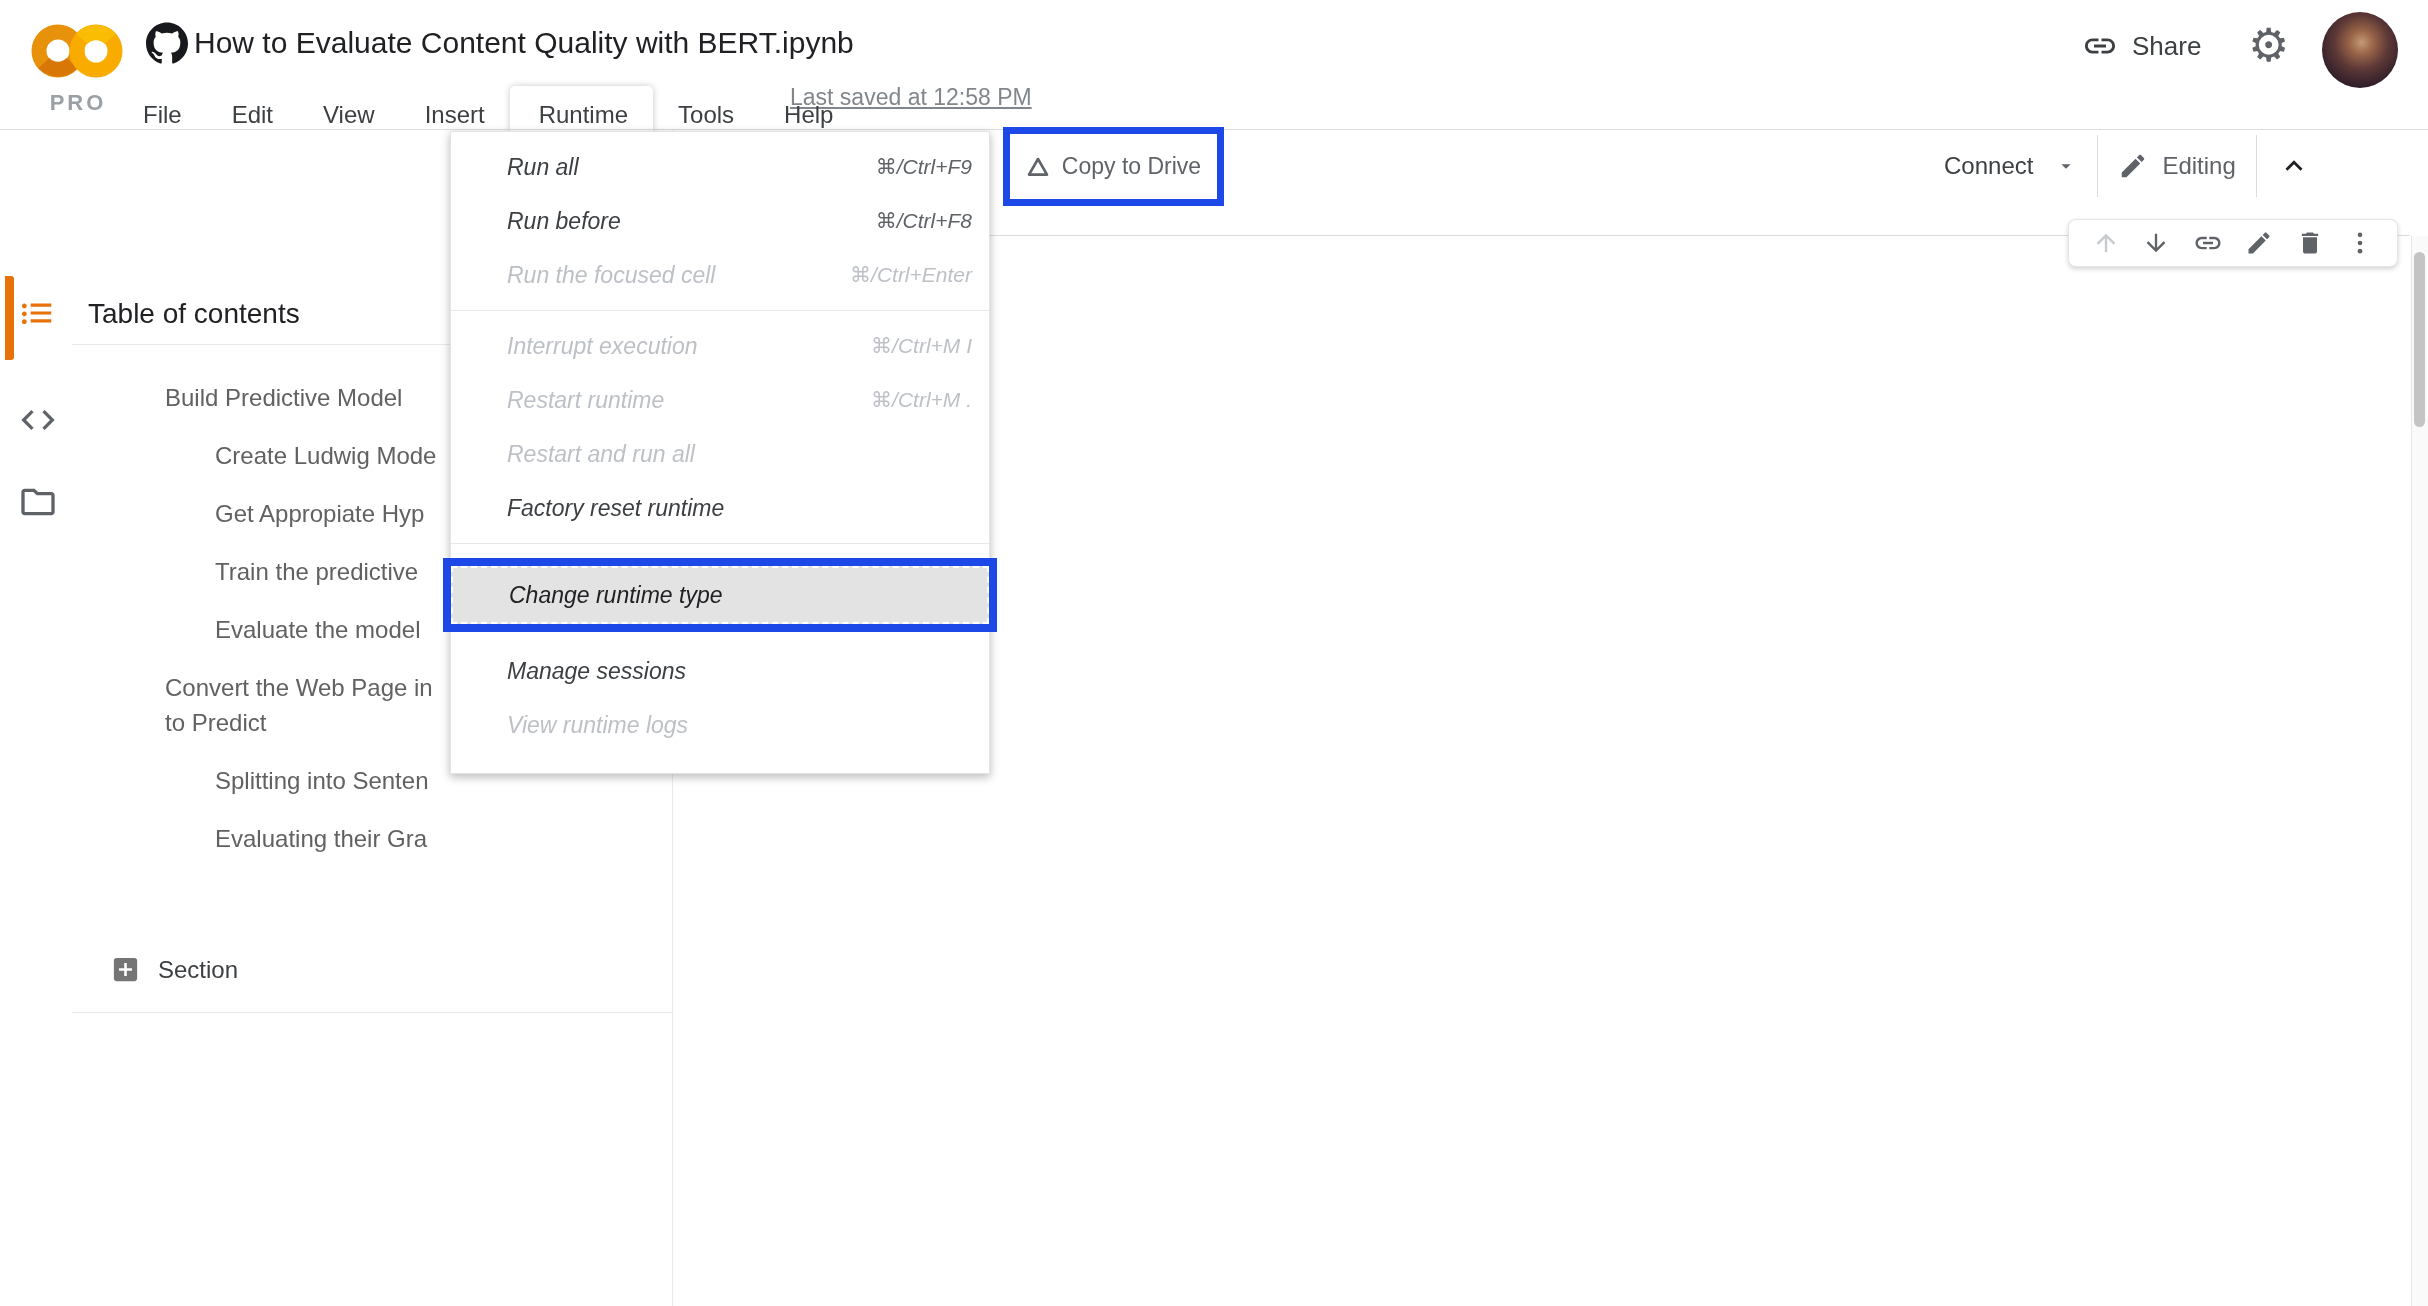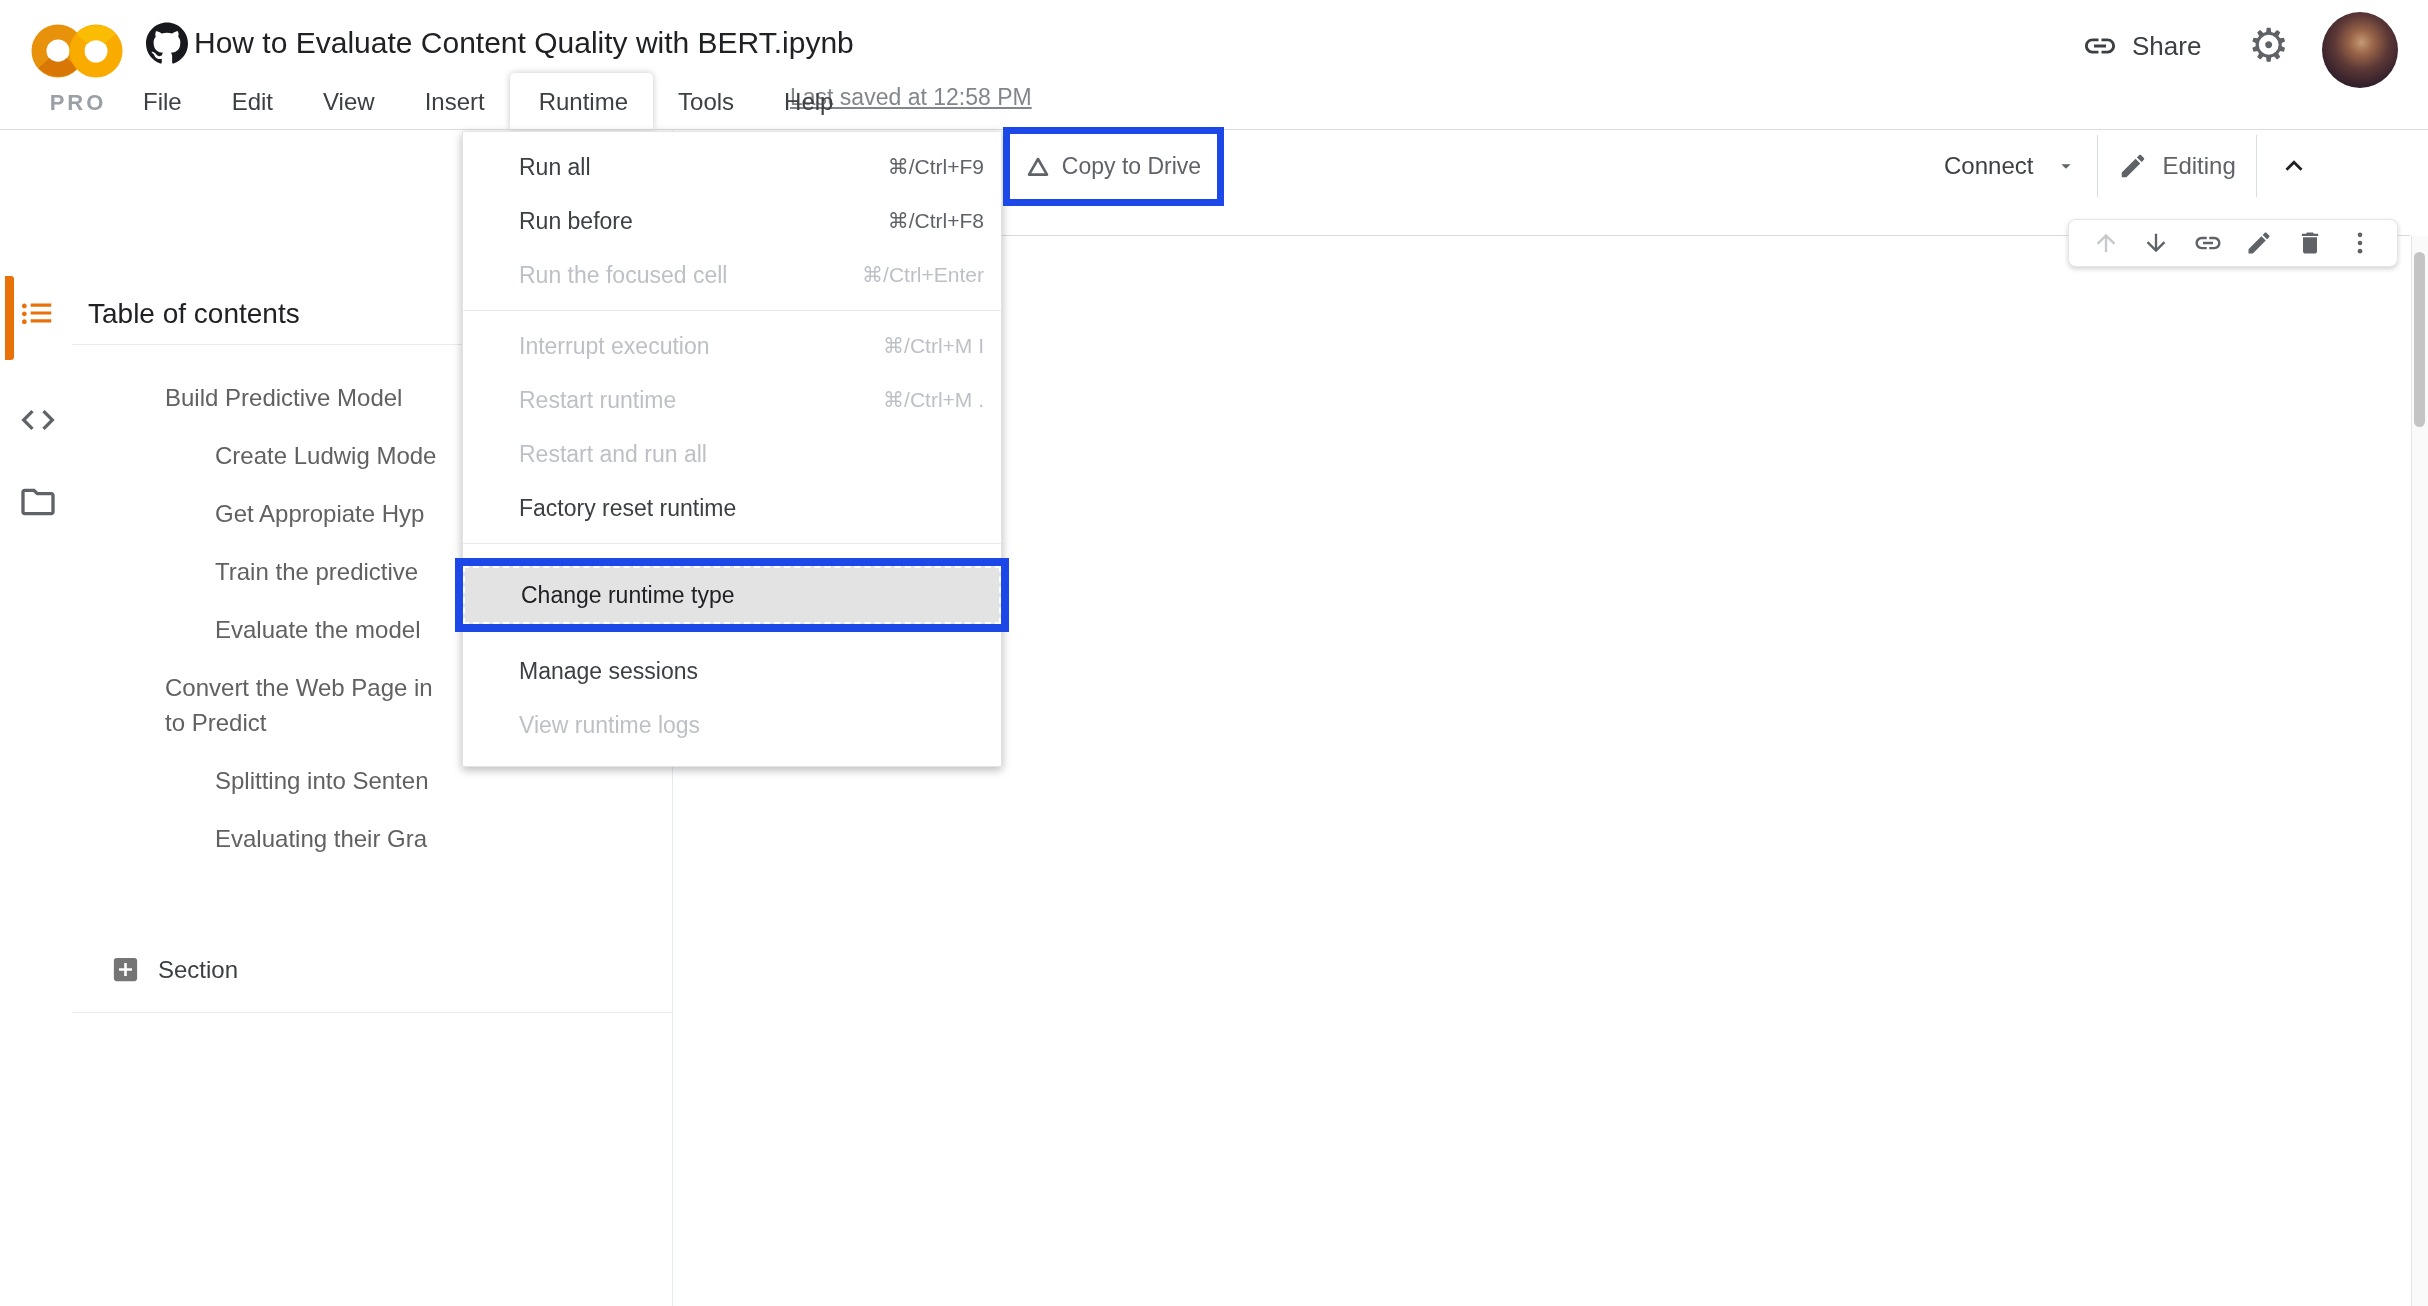--- a/index.html
+++ b/index.html
@@ -15,21 +15,21 @@
   svg{display:block;}
 
   
   #header{position:absolute;left:0;top:0;width:2428px;height:130px;background:#fff;z-index:30;}
   #header-rule{position:absolute;left:0;top:129px;width:2428px;height:1px;background:var(--line);z-index:31;}
   #logo{left:30px;top:16px;}
   #logo-sub{left:30px;top:90px;width:96px;text-align:center;font-size:22px;font-weight:bold;
     letter-spacing:3px;color:#9AA0A6;}
   #gh{left:146px;top:22px;color:#17191c;}
   #nb-title{left:194px;top:26px;font-size:30px;color:var(--ink);white-space:nowrap;}
-  #menubar{position:absolute;left:118px;top:73px;height:57px;display:flex;z-index:56;}
+  #menubar{position:absolute;left:118px;top:86px;height:57px;display:flex;z-index:56;}
   .menu-top{line-height:57px;padding:0 25px;font-size:24px;color:var(--menu-ink);cursor:default;}
   .menu-top.active{background:#fff;border-radius:5px 5px 0 0;box-shadow:0 0 7px rgba(0,0,0,.22);
     position:relative;z-index:56;padding-left:29px;}
   #last-saved{left:790px;top:84px;font-size:23px;color:#80868b;text-decoration:underline;white-space:nowrap;}
   #share{left:2082px;top:28px;display:flex;align-items:center;gap:14px;color:var(--menu-ink);}
   #share .lbl{font-size:26px;}
   #gear{left:2248px;top:18px;font-size:46px;color:var(--gray);font-family:"DejaVu Sans",sans-serif;}
   #avatar{left:2322px;top:12px;width:76px;height:76px;border-radius:50%;
     background:radial-gradient(circle at 52% 40%, #c59a76 0%, #996448 20%, #5c3836 45%, #33202b 72%, #17101a 100%);}
 
@@ -98,22 +98,22 @@
   .ct-ic{color:var(--gray);}
   .ct-ic.dis{color:#c7cacd;}
 
   
   #scroll-track{position:absolute;left:2411px;top:236px;width:17px;height:1070px;background:#fafafa;
     border-left:1px solid #e6e6e6;z-index:8;}
   #scroll-thumb{position:absolute;left:2414px;top:252px;width:11px;height:175px;background:#c4c4c4;
     border-radius:6px;z-index:9;}
 
   
-  #runtime-menu{position:absolute;left:462px;top:131px;width:540px;background:#fff;
-    box-shadow:0 3px 9px rgba(0,0,0,.28);border:1px solid #e3e3e3;padding:8px 0 14px 0;z-index:50;}
+  #runtime-menu{position:absolute;left:450px;top:131px;width:540px;background:#fff;
+    box-shadow:0 3px 9px rgba(0,0,0,.28);border:1px solid #e3e3e3;padding:8px 0 21px 0;z-index:50;font-style:italic;}
   .menu-item{height:54px;display:flex;align-items:center;justify-content:space-between;
     padding:0 17px 0 56px;font-size:23px;color:var(--menu-ink);white-space:nowrap;}
   .menu-item .shortcut{font-size:21px;color:var(--gray);margin-left:30px;}
   .menu-item.disabled, .menu-item.disabled .shortcut{color:var(--disabled);}
   .menu-sep{height:1px;background:#e8e8e8;margin:8px 0;}
   .hl-box{border:8px solid var(--blue);margin:14px -8px 12px -8px;background:#8b5cf6;}
   .hl-box .menu-item{height:58px;border:2px dashed #ffffff;color:var(--ink);background:#e3e3e3;}
 </style>
 </head>
 <body>

